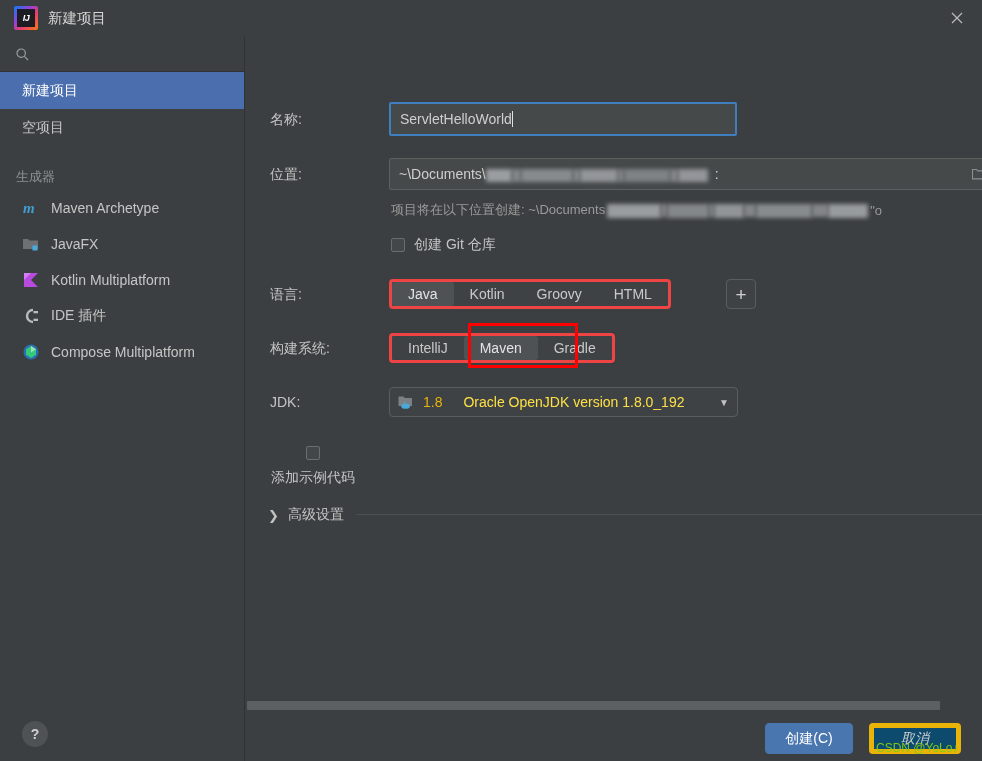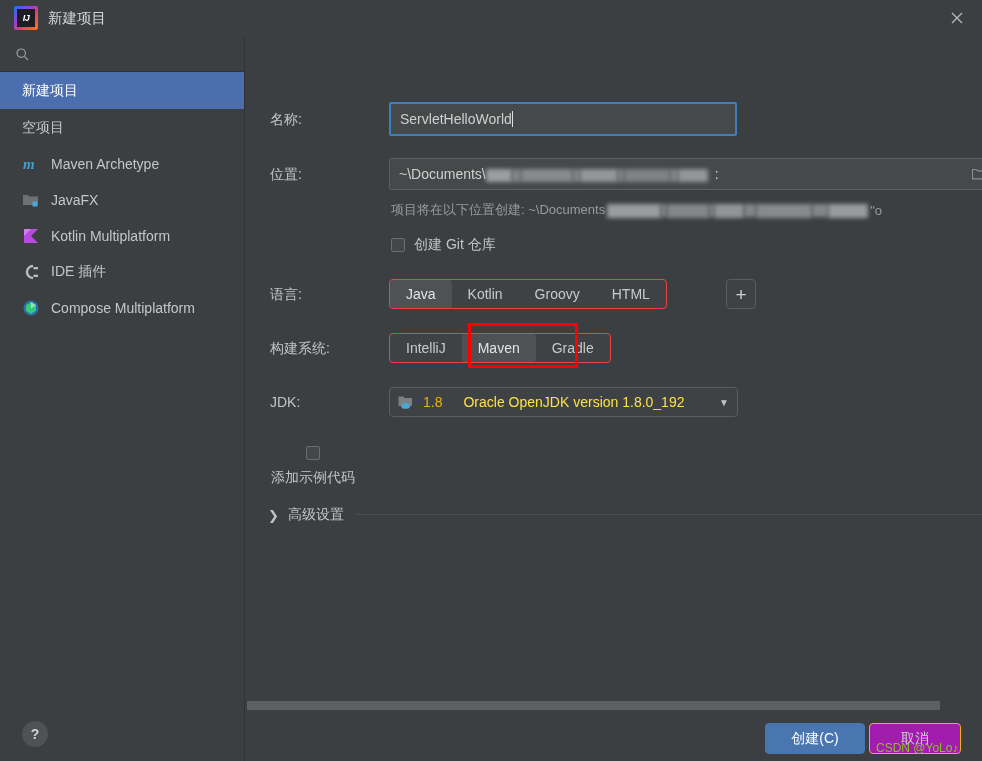--- a/index.html
+++ b/index.html
@@ -144,21 +144,21 @@
   .cbox {
     width: 14px; height: 14px; border: 1px solid #6b6e70;
     background: #43474a; border-radius: 2px; flex: 0 0 14px;
   }
   .cb-row { position: absolute; display: flex; align-items: center; gap: 9px;
             font-size: 14px; color: #c4c4c4; }
 
   
   .seg {
     position: absolute; display: flex; height: 30px;
-    border: 1px solid #ef4444; border-radius: 4px; overflow: hidden;
+    border: 3px solid #ef4444; border-radius: 4px; overflow: hidden;
     background: #3f4244;
   }
   .seg div {
     display: flex; align-items: center; justify-content: center;
     font-size: 14px; color: #c9c9c9; padding: 0 16px; height: 100%;
   }
   .seg div.active { background: #4e5254; color: #e3e3e3;
                     border-radius: 3px; }
   .seg-plus {
     position: absolute; width: 30px; height: 30px;
@@ -202,21 +202,21 @@
     width: 693px; height: 9px; background: #5c6063; border-radius: 1px;
   }
 
   
   .btn {
     position: absolute; height: 31px; border-radius: 4px;
     display: flex; align-items: center; justify-content: center;
     font-size: 14px;
   }
   .btn-primary { background: #4a76b0; color: #ffffff; border: 1px solid #4a76b0; }
-  .btn-default { background: #a21caf; color: #cfcfcf; border: 1px solid #eab308; }
+  .btn-default { background: #0c4a6e; color: #cfcfcf; border: 5px solid #eab308; font-style: italic; }
 
   .watermark {
     position: absolute; font-size: 12px; color: #84cc16;
     white-space: nowrap; opacity: .95;
   }
 </style>
 </head>
 <body>
 
 <div id="root">
@@ -245,20 +245,21 @@
       <input class="search-input" type="text" placeholder="" style="">
     </div>
 
     <div class="nav-item selected">
       <span>新建项目</span>
     </div>
     <div class="nav-item">
       <span>空项目</span>
     </div>
 
+    <div class="section-label">生成器</div>
 
     <div class="gen-item">
       <span class="gen-ico">
         <svg width="18" height="18" viewBox="0 0 18 18">
             <text x="1" y="14" font-family="Liberation Serif, serif" font-size="15" font-style="italic" font-weight="bold" fill="#3f9fd0">m</text>
           </svg>
       </span>
       <span>Maven Archetype</span>
     </div>
 
@@ -383,18 +384,18 @@
       <span class="chev">❯</span>
       <span class="lbl">高级设置</span>
     </div>
     <div class="adv-line" style="left:110px; top:478px; width:626px;"></div>
 
   </div>
 
   <div class="hscroll-track"></div>
   <div class="hscroll-thumb"></div>
 
-  <div class="btn btn-primary" style="left:765px; top:723px; width:100px;">创建(C)</div>
+  <div class="btn btn-primary" style="left:765px; top:723px; width:88px;">创建(C)</div>
   <div class="btn btn-default" style="left:869px; top:723px; width:92px;">取消</div>
 
   <div class="watermark" style="left:876px; top:741px;">CSDN @YoLo♪</div>
 
 </div>
 
 </body></html>

